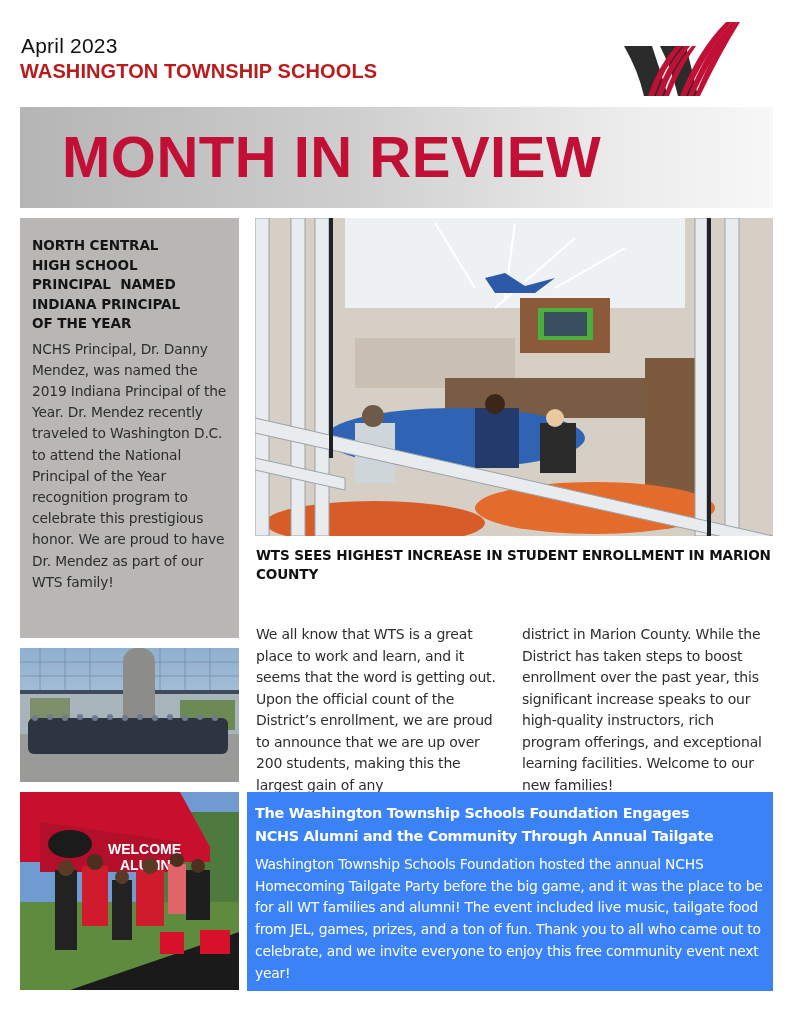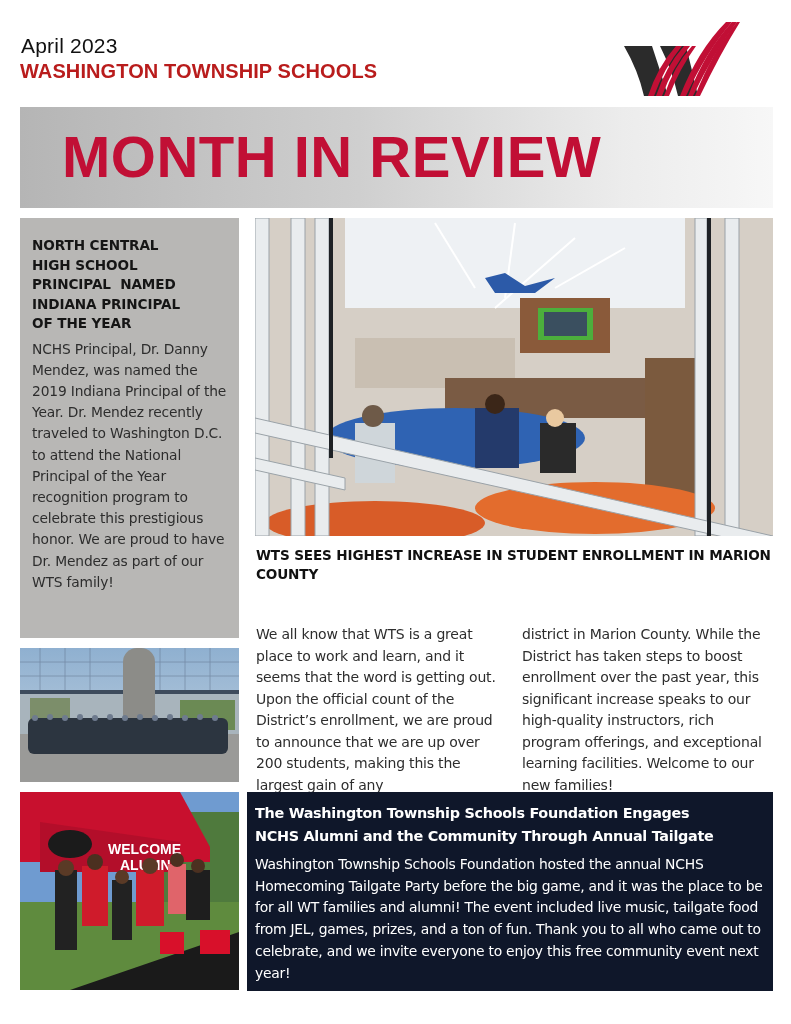--- a/index.html
+++ b/index.html
@@ -30,21 +30,21 @@
   .photo-tailgate { left: 20px; top: 792px; width: 250px; height: 198px; }
   .photo-library { left: 255px; top: 218px; width: 518px; height: 318px; }
 
   
   .enroll-headline { left: 256px; top: 546px; width: 520px; font-family: "DejaVu Sans", sans-serif; font-weight: 700; font-size: 13.6px; line-height: 19px; color: #111; text-transform: uppercase; letter-spacing: -0.15px; }
   .enroll-col { top: 593px; width: 240px; font-family: "DejaVu Sans", sans-serif; font-size: 14px; line-height: 21.5px; color: #2d2d2d; letter-spacing: -0.2px; margin-top: 31px; }
   .enroll-col-1 { left: 256px; }
   .enroll-col-2 { left: 522px; width: 250px; }
 
   
-  .foundation-box { left: 247px; top: 792px; width: 526px; height: 199px; background: #0f172a; padding: 10px 8px 0 8px; color: #fff; }
+  .foundation-box { left: 247px; top: 792px; width: 526px; height: 199px; background: #3b82f6; padding: 10px 8px 0 8px; color: #fff; }
   .foundation-headline { font-family: "DejaVu Sans", sans-serif; font-weight: 700; font-size: 14.4px; line-height: 23px; letter-spacing: -0.3px; color: #fff; white-space: nowrap; }
   .foundation-body { margin-top: 6px; font-family: "DejaVu Sans", sans-serif; font-size: 13.9px; line-height: 21.7px; letter-spacing: -0.25px; color: #fff; }
 </style>
 </head>
 <body>
 
 <div class="abs issue-date">April  2023</div>
 <div class="abs district-name">WASHINGTON TOWNSHIP SCHOOLS</div>
 
 <div class="abs logo">

